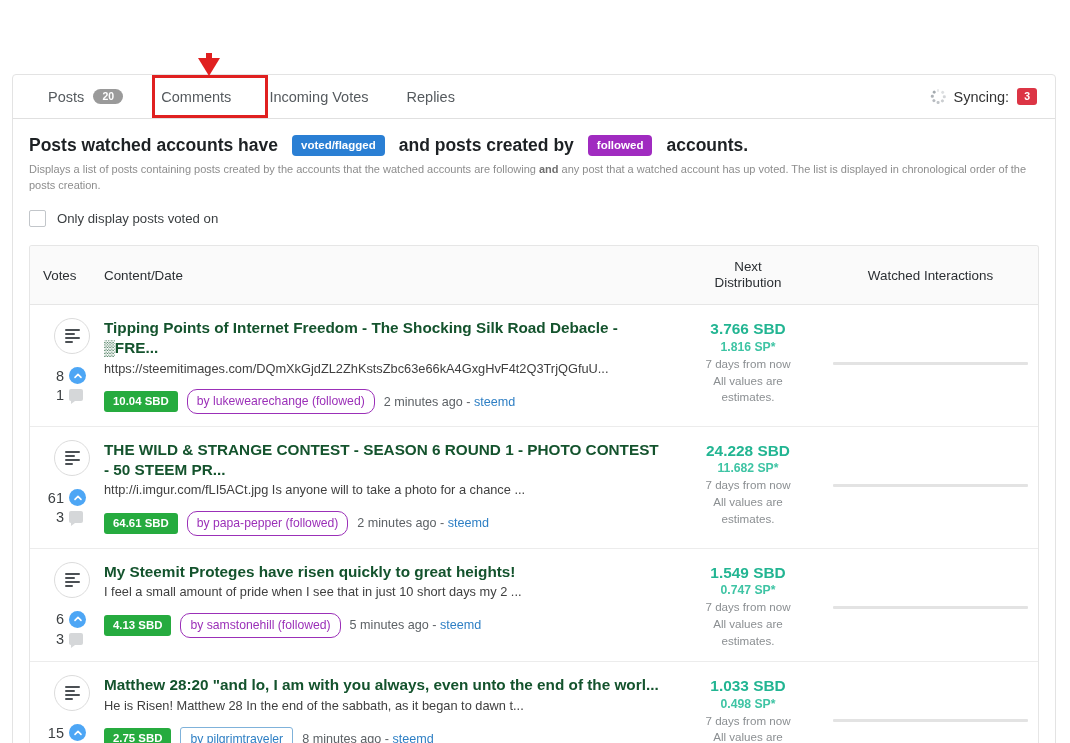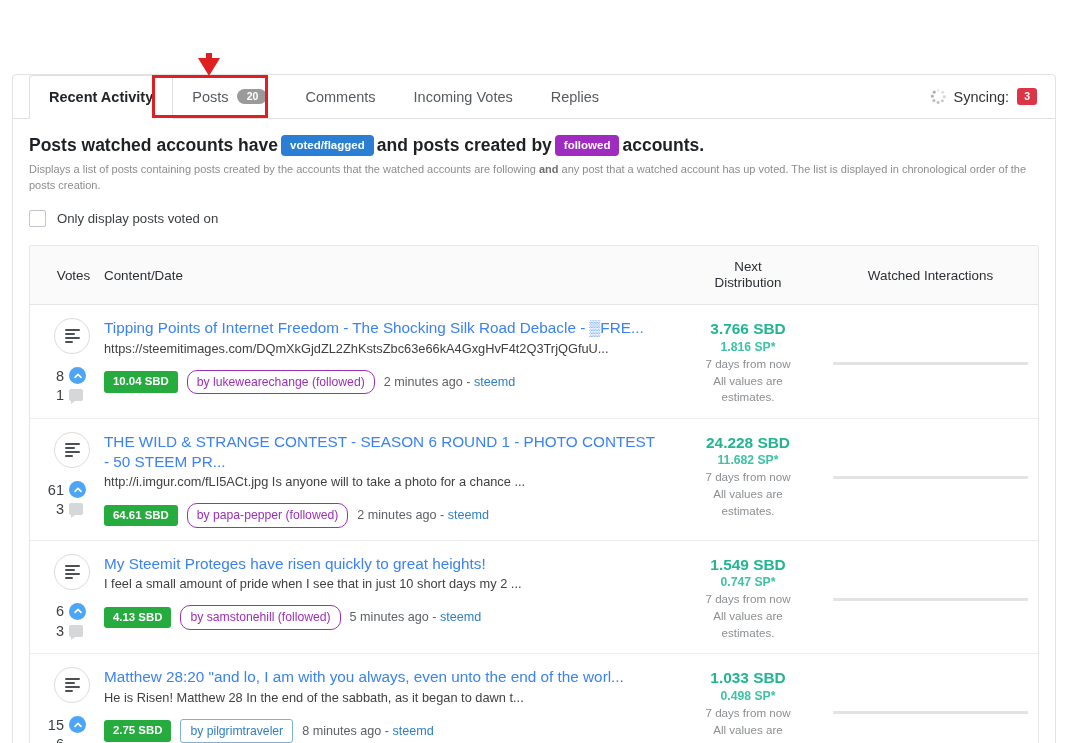--- a/index.html
+++ b/index.html
@@ -153,21 +153,21 @@
     gap: 0px;
     line-height: 1.2;
   }
   .pill {
     display: inline-block;
     color: #ffffff;
     font-size: 11.5px;
     font-weight: bold;
     border-radius: 4px;
     padding: 4px 9px;
-    margin: 0 3px;
+    margin: 0 14px;
     line-height: 1.15;
     vertical-align: middle;
   }
   .head-desc {
     margin-top: 6px;
     font-size: 11px;
     color: #8d8d8d;
     line-height: 1.42;
     max-width: 1005px;
   }
@@ -199,21 +199,21 @@
   }
   .thead {
     display: flex;
     background: #fafafa;
     border-bottom: 1px solid #e6e6e6;
     height: 58px;
     align-items: center;
     font-size: 13.4px;
     color: #2b2f33;
   }
-  .c-votes  { width: 74px; flex: none; padding-left: 13px; box-sizing: border-box; text-align: center; }
+  .c-votes  { width: 74px; flex: none; padding-left: 13px; box-sizing: border-box; }
   .c-content{ flex: 1 1 auto; min-width: 0; }
   .c-dist   { width: 150px; flex: none; text-align: center; }
   .c-watch  { width: 215px; flex: none; text-align: center; }
 
   .thead .c-dist { line-height: 1.25; }
 
   .row {
     display: flex;
     border-bottom: 1px solid #ececec;
     padding: 13px 0 12px 0;
@@ -279,24 +279,24 @@
     position:absolute; left:2px; bottom:-3px;
     width:0;height:0;
     border-left:4px solid #d5d7d9;
     border-bottom:3px solid transparent;
   }
 
   
   .ccell { flex: 1 1 auto; min-width: 0; padding-right: 10px; }
   .post-title {
     font-size: 15.3px;
-    color: #3b82f6;
+    color: #14532d;
     line-height: 1.28;
     cursor: pointer;
-    font-weight: normal;
+    font-weight: bold;
   }
   .post-sub {
     font-size: 12.8px;
     color: #404040;
     margin-top: 3px;
     line-height: 1.3;
     white-space: nowrap;
     overflow: hidden;
     text-overflow: ellipsis;
   }
@@ -353,23 +353,20 @@
   .wline { width: 195px; height: 3px; background: #e3e3e3; border-radius: 1px; }
 </style>
 </head>
 <body>
 
 <div id="page">
 
   <div class="panel">
 
     <div class="tabbar">
-      <div class="tab active">
-        <span>Recent Activity</span>
-      </div>
       <div class="tab">
         <span>Posts</span>
         <span class="tab-count">20</span>
       </div>
       <div class="tab">
         <span>Comments</span>
       </div>
       <div class="tab">
         <span>Incoming Votes</span>
       </div>

